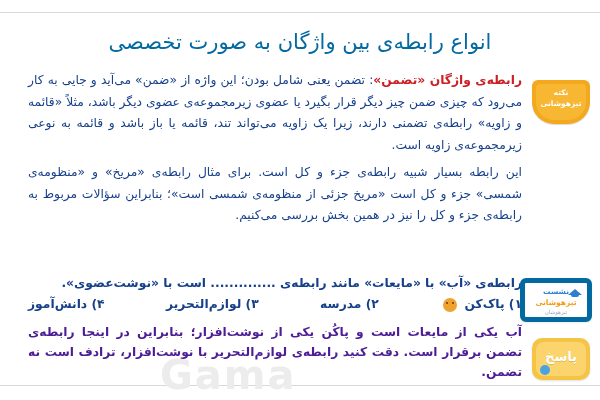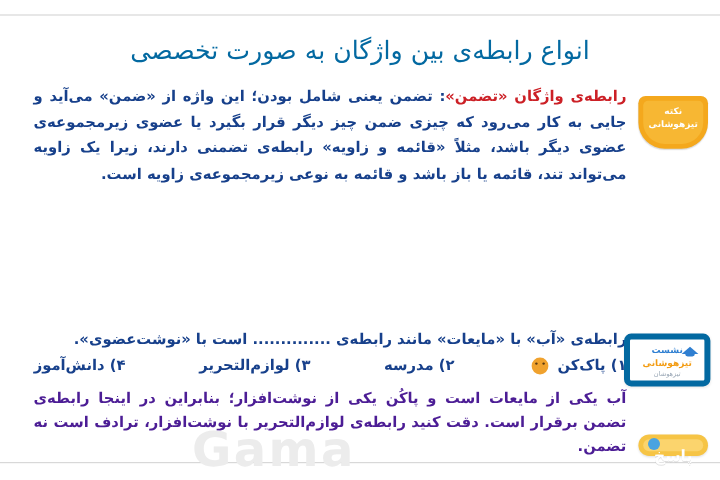--- a/index.html
+++ b/index.html
@@ -67,21 +67,21 @@
   .p-blue {
     color: #17408b;
     font-weight: bold;
   }
   .kw-red {
     color: #cc2026;
     font-weight: bold;
   }
   .p-body {
     color: #17408b;
-    font-weight: bold;
+    font-weight: normal;
   }
 
   
   .q-line {
     position: absolute;
     top: 273px;
     right: 78px;
     left: 28px;
     direction: rtl;
     color: #17408b;
@@ -236,21 +236,20 @@
     right: 10px;
     width: 58px;
     height: 42px;
   }
   .badge-answer .bubble {
     position: absolute;
     inset: 0;
     background: #f6c445;
     border-radius: 10px;
     box-shadow: 0 1px 2px rgba(0,0,0,.12);
-    margin-top: 24px;
   }
   .badge-answer .bubble-inner {
     position: absolute;
     top: 4px;
     right: 4px;
     left: 4px;
     bottom: 4px;
     background: #fbd46d;
     border-radius: 8px;
   }
@@ -320,20 +319,21 @@
 
   <div class="rule-top"></div>
   <div class="rule-bottom"></div>
 
   <div class="title">انواع رابطه‌ی بین واژگان به صورت تخصصی</div>
 
   <div class="content">
     <p class="para p-blue">
       <span class="kw-red">رابطه‌ی واژگان «تضمن»</span><span class="p-body">: تضمن یعنی شامل بودن؛ این واژه از «ضمن» می‌آید و جایی به کار می‌رود که چیزی ضمن چیز دیگر قرار بگیرد یا عضوی زیرمجموعه‌ی عضوی دیگر باشد، مثلاً «قائمه و زاویه» رابطه‌ی تضمنی دارند، زیرا یک زاویه می‌تواند تند، قائمه یا باز باشد و قائمه به نوعی زیرمجموعه‌ی زاویه است.</span>
     </p>
+    <p class="para p-body">این رابطه بسیار شبیه رابطه‌ی جزء و کل است. برای مثال رابطه‌ی «مریخ» و «منظومه‌ی شمسی» جزء و کل است «مریخ جزئی از منظومه‌ی شمسی است»؛ بنابراین سؤالات مربوط به رابطه‌ی جزء و کل را نیز در همین بخش بررسی می‌کنیم.</p>
   </div>
 
   <div class="q-line">رابطه‌ی «آب» با «مایعات» مانند رابطه‌ی .............. است با «نوشت‌عضوی».</div>
 
   <div class="options">
     <div class="opt">
       <span>۱)</span>
       <span>پاک‌کن</span>
       <span class="opt-emoji"></span>
     </div>

